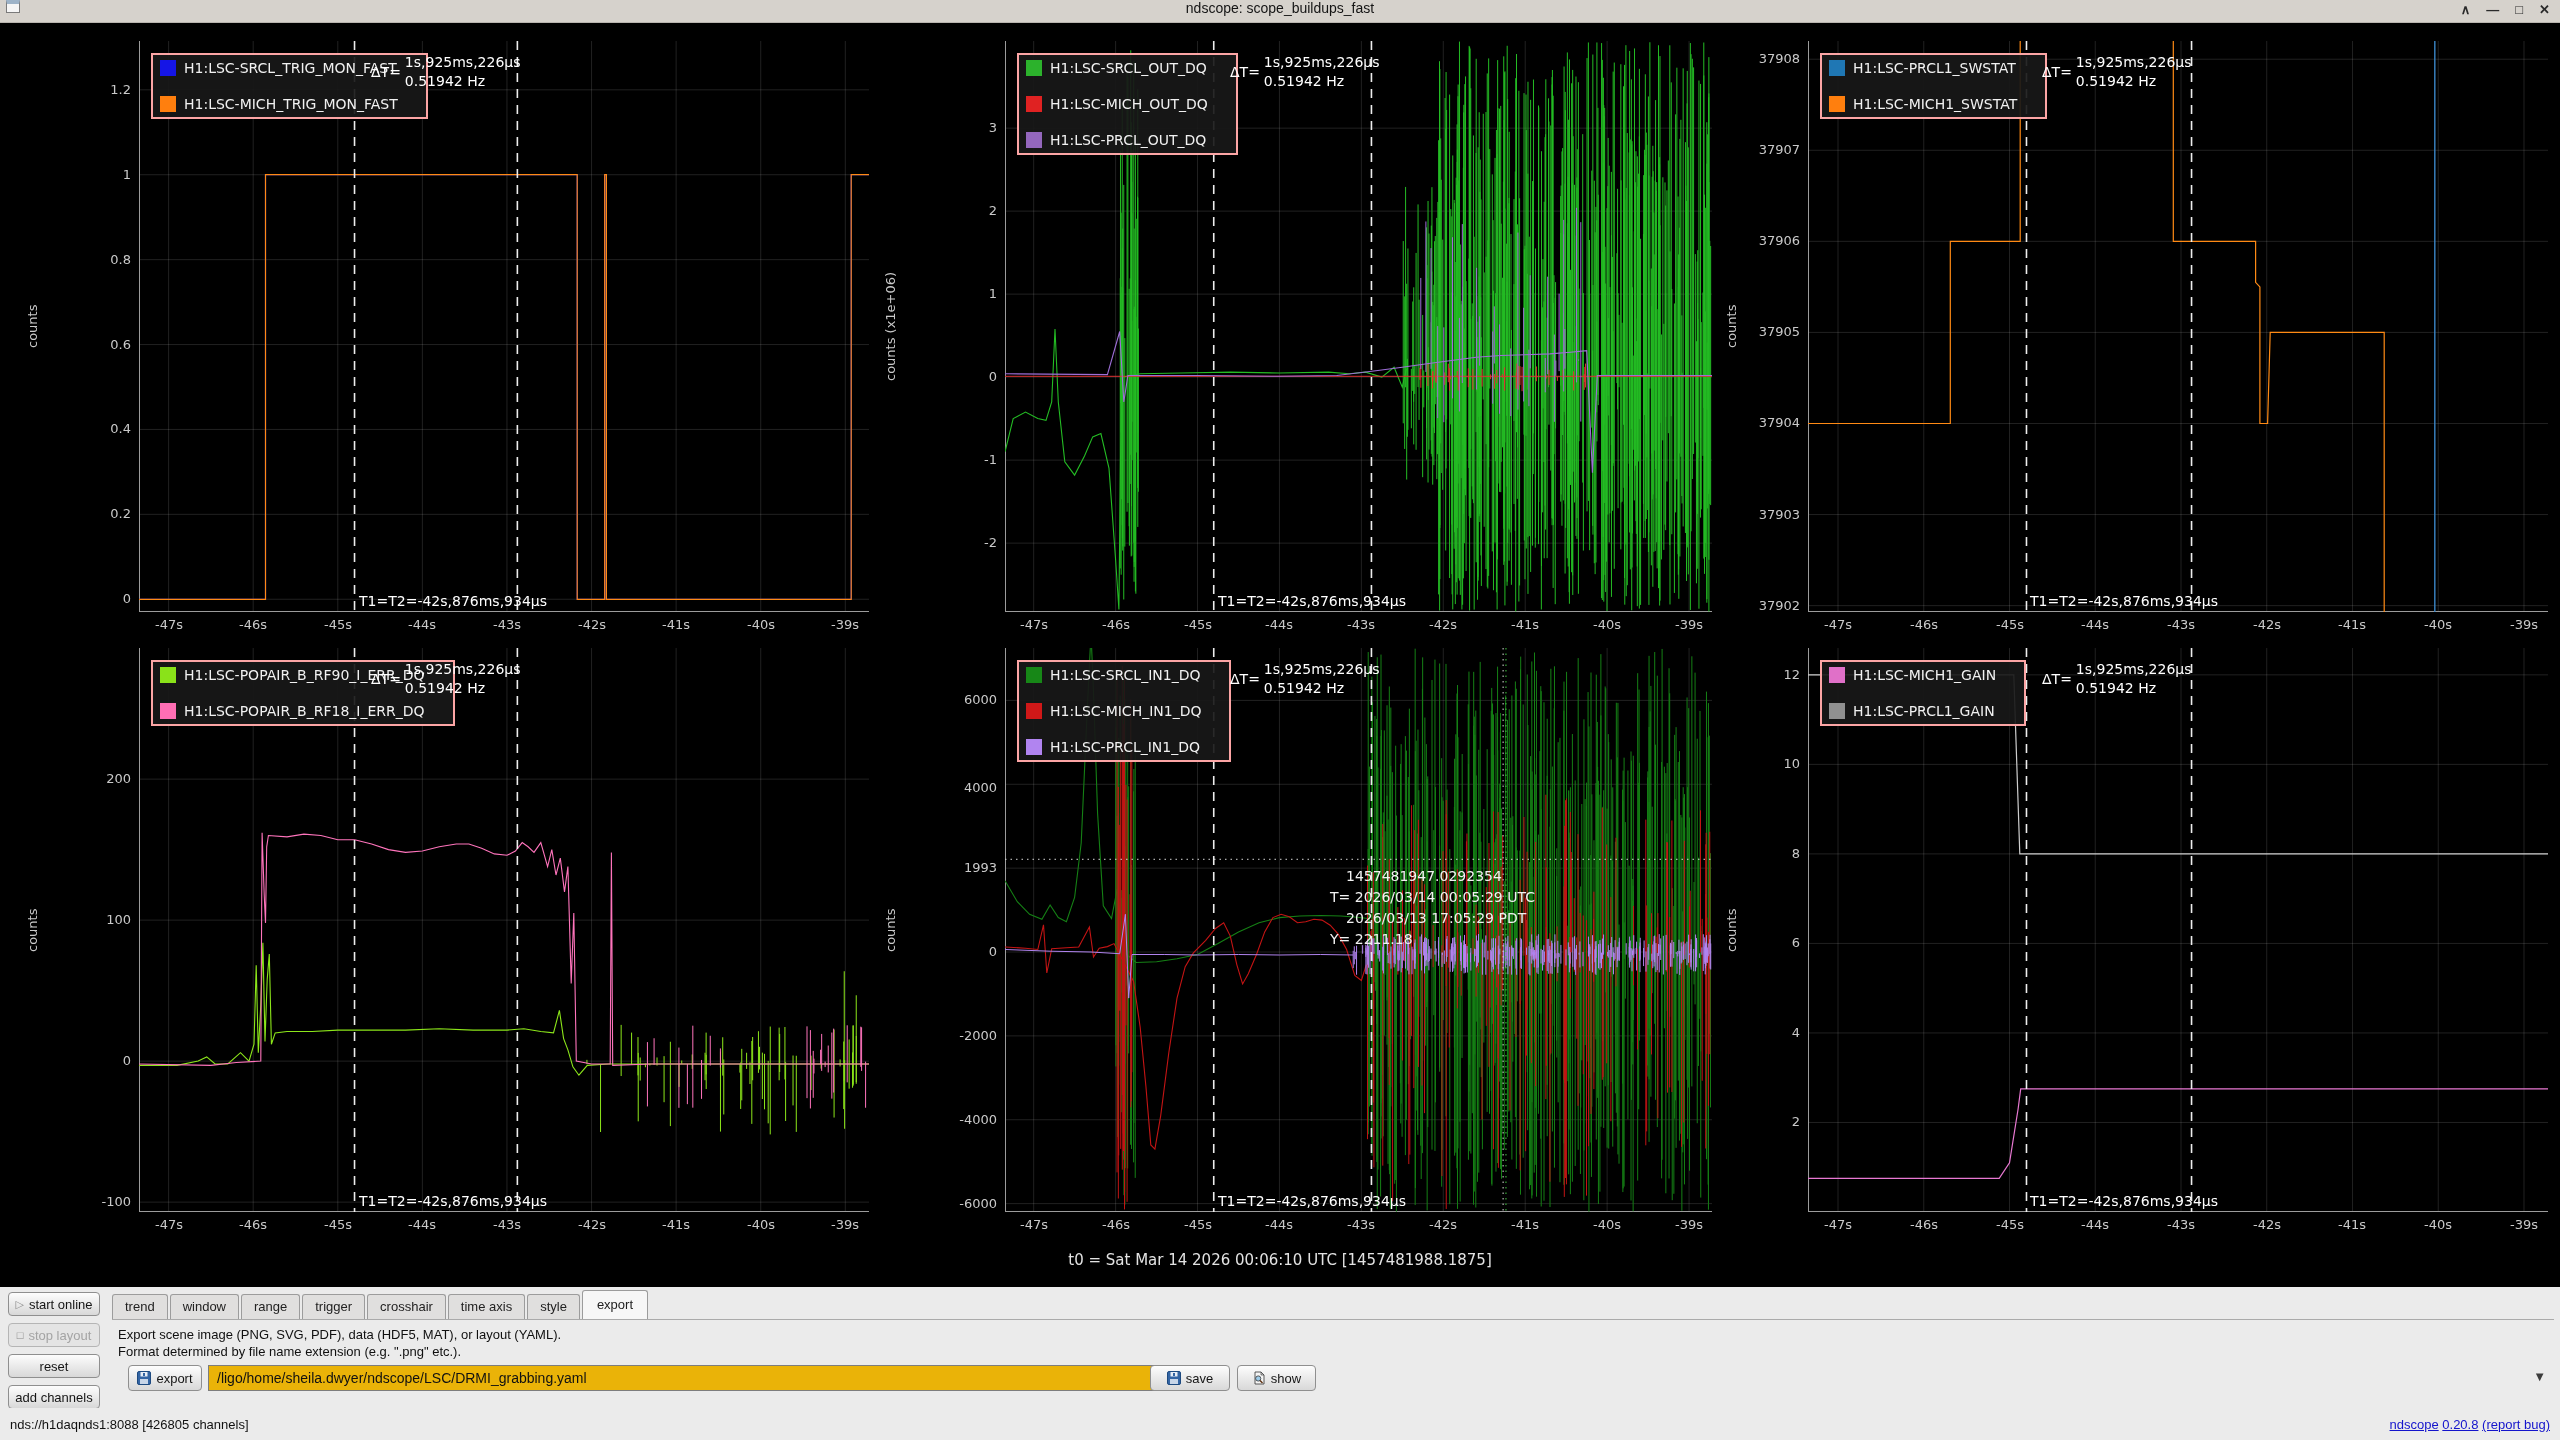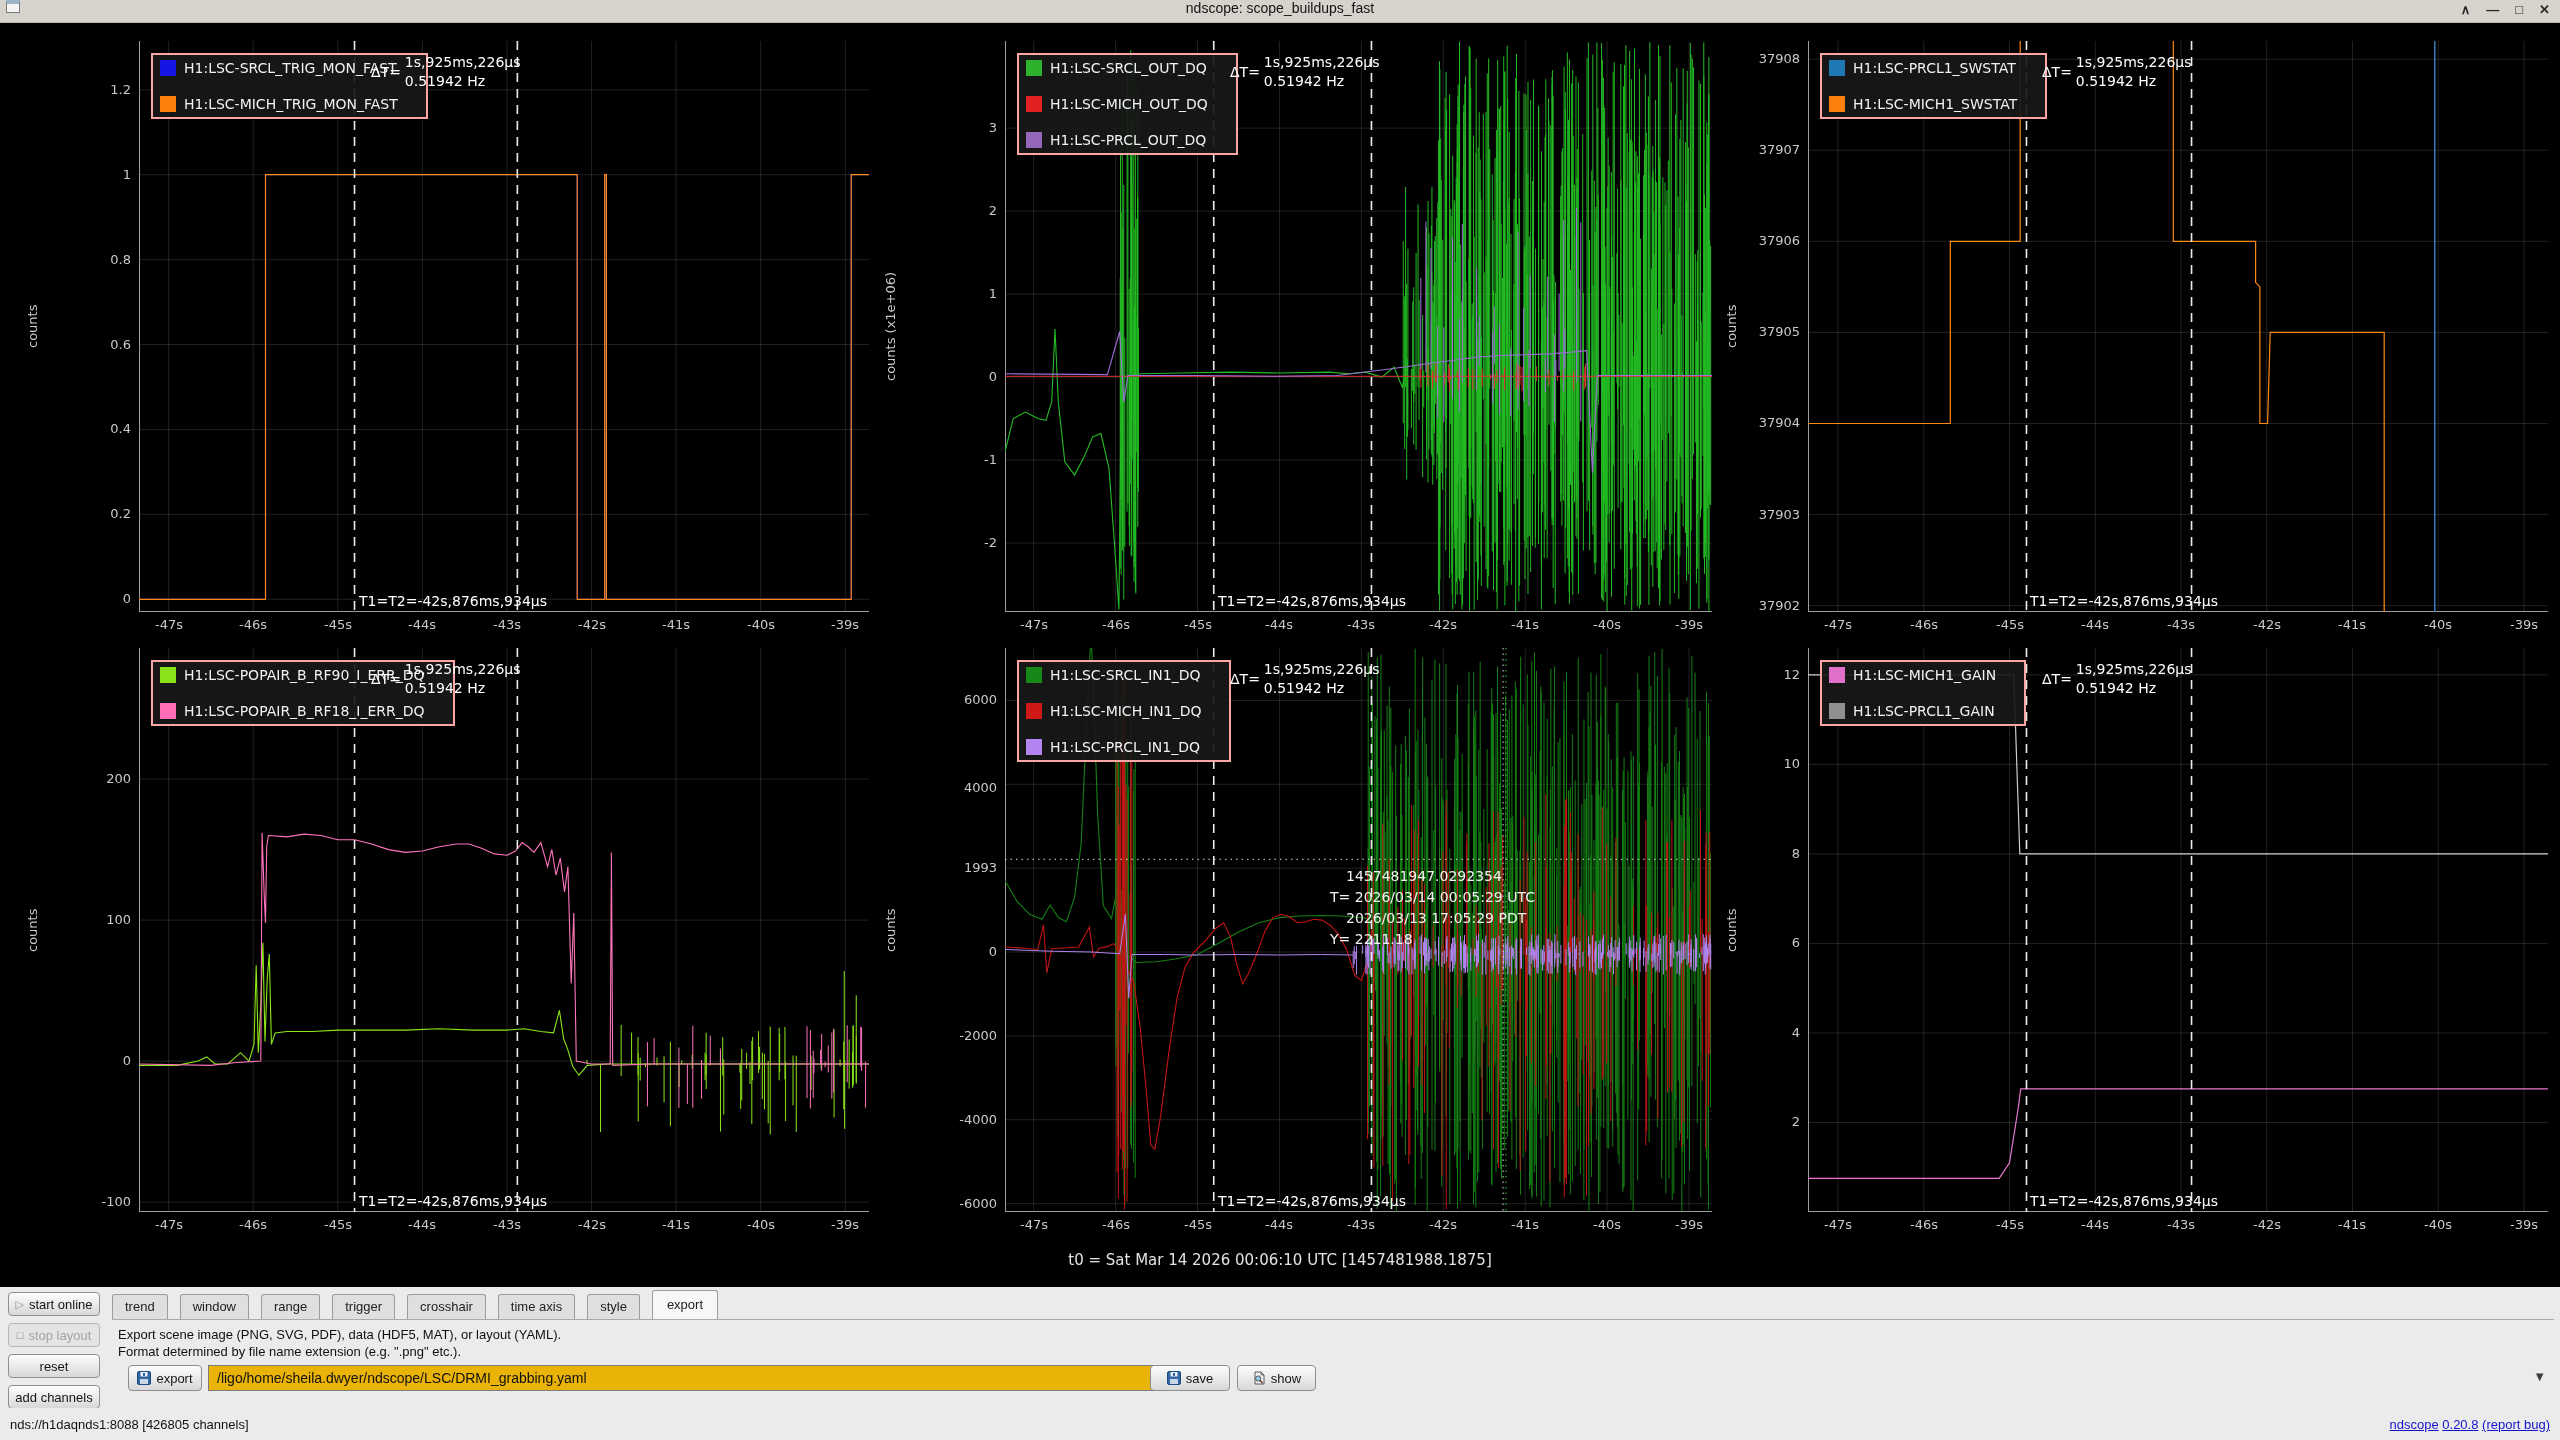--- a/index.html
+++ b/index.html
@@ -38,21 +38,21 @@
   
   .bottom-panel{position:absolute;left:0;top:1287px;width:2560px;height:121px;background:#ebebeb;}
   .side-buttons{position:absolute;left:8px;top:5px;width:92px;display:flex;flex-direction:column;gap:7px;}
   .btn{background:linear-gradient(#fdfdfd,#d8d8d8);border:1px solid #8f8f8f;border-radius:4px;
        font-size:13px;color:#151515;height:24px;display:flex;align-items:center;justify-content:center;
        gap:5px;white-space:nowrap;padding:0 4px;}
   .btn .bicon{font-size:11px;color:#8a8a8a;}
   .btn.disabled{color:#a4a4a4;background:#e4e4e4;border-color:#b5b5b5;}
   .tabs{position:absolute;left:112px;top:4px;display:flex;align-items:flex-end;height:28px;}
   .tab{border:1px solid #9c9c9c;border-bottom:none;background:#e0dfde;padding:4px 12px 5px 12px;
-       font-size:13px;color:#222;margin-right:12px;border-radius:3px 3px 0 0;}
+       font-size:13px;color:#222;margin-right:2px;border-radius:3px 3px 0 0;}
   .tab.active{background:#f7f7f7;padding:6px 14px 7px 14px;position:relative;z-index:2;}
   .panel-line{position:absolute;left:112px;right:6px;top:32px;border-top:1px solid #aaa;}
   .export-desc{position:absolute;left:118px;top:39px;font-size:13px;color:#101010;line-height:17px;}
   .export-row{position:absolute;left:0;top:78px;width:2560px;height:28px;}
   .export-row .btn{position:absolute;height:26px;}
   #export-btn{left:128px;width:74px;}
   #save-btn{left:1150px;width:80px;}
   #show-btn{left:1237px;width:79px;}
   .path-input{position:absolute;left:208px;top:0;width:928px;height:24px;border:1px solid #7d7d7d;
               background:#eab308;font-size:14px;color:#111;padding:0 8px;font-family:"Liberation Sans",sans-serif;}

